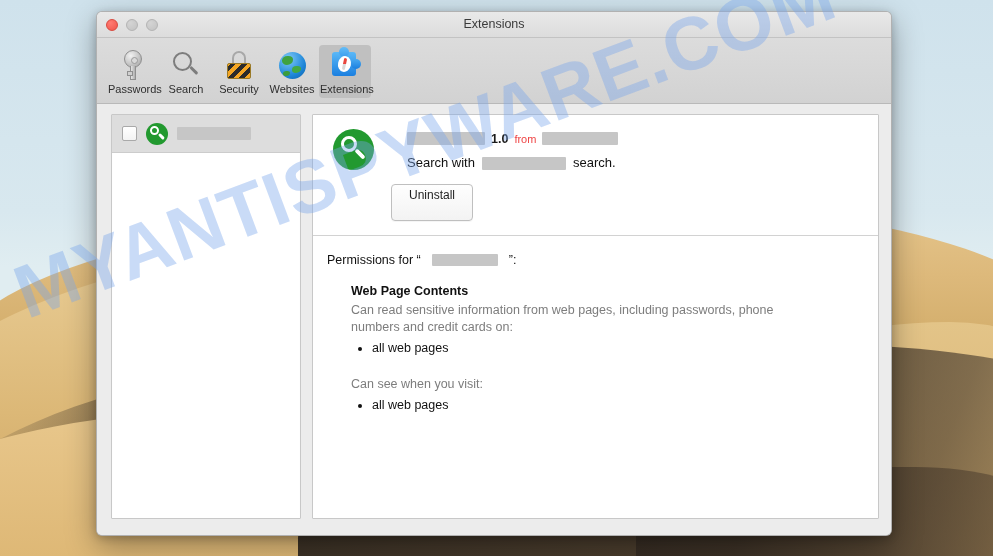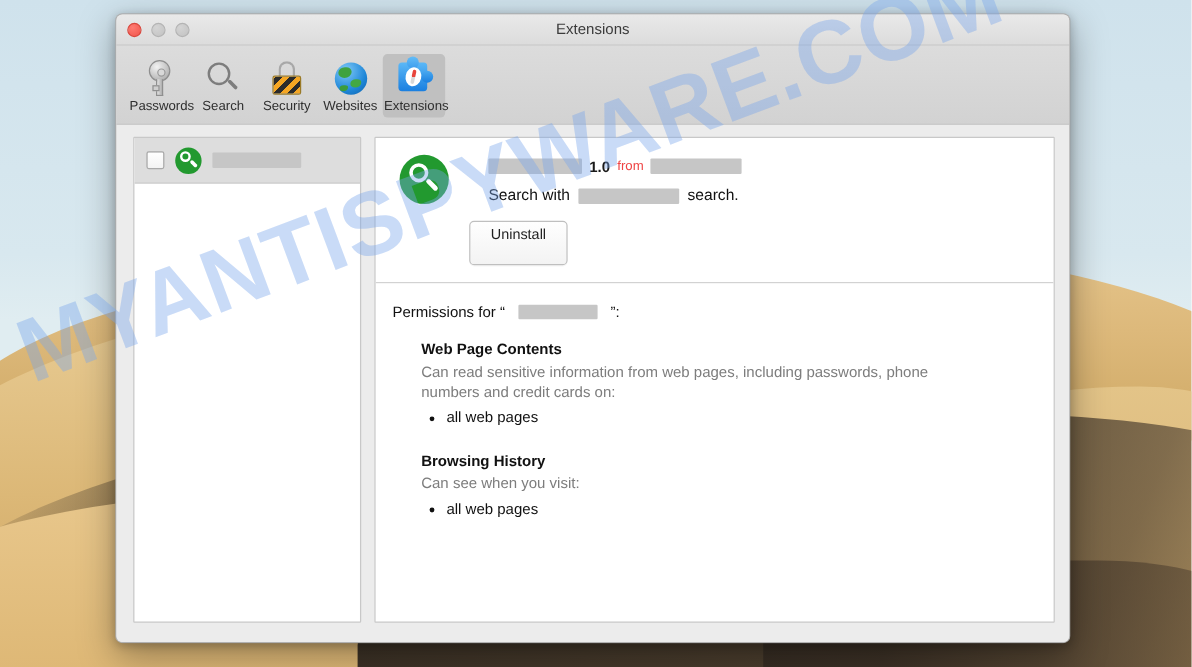--- a/index.html
+++ b/index.html
@@ -603,21 +603,20 @@
 
           <div class="perm-group">
             <div class="perm-h">Web Page Contents</div>
             <div class="perm-d">Can read sensitive information from web pages, including passwords, phone numbers and credit cards on:</div>
             <ul class="perm-ul">
               <li>all web pages</li>
             </ul>
           </div>
 
           <div class="perm-group gap-lg">
-            <div class="perm-h">Browsing History</div>
             <div class="perm-d">Can see when you visit:</div>
             <ul class="perm-ul">
               <li>all web pages</li>
             </ul>
           </div>
         </div>
 
       </div>
     </div>
   </div>

